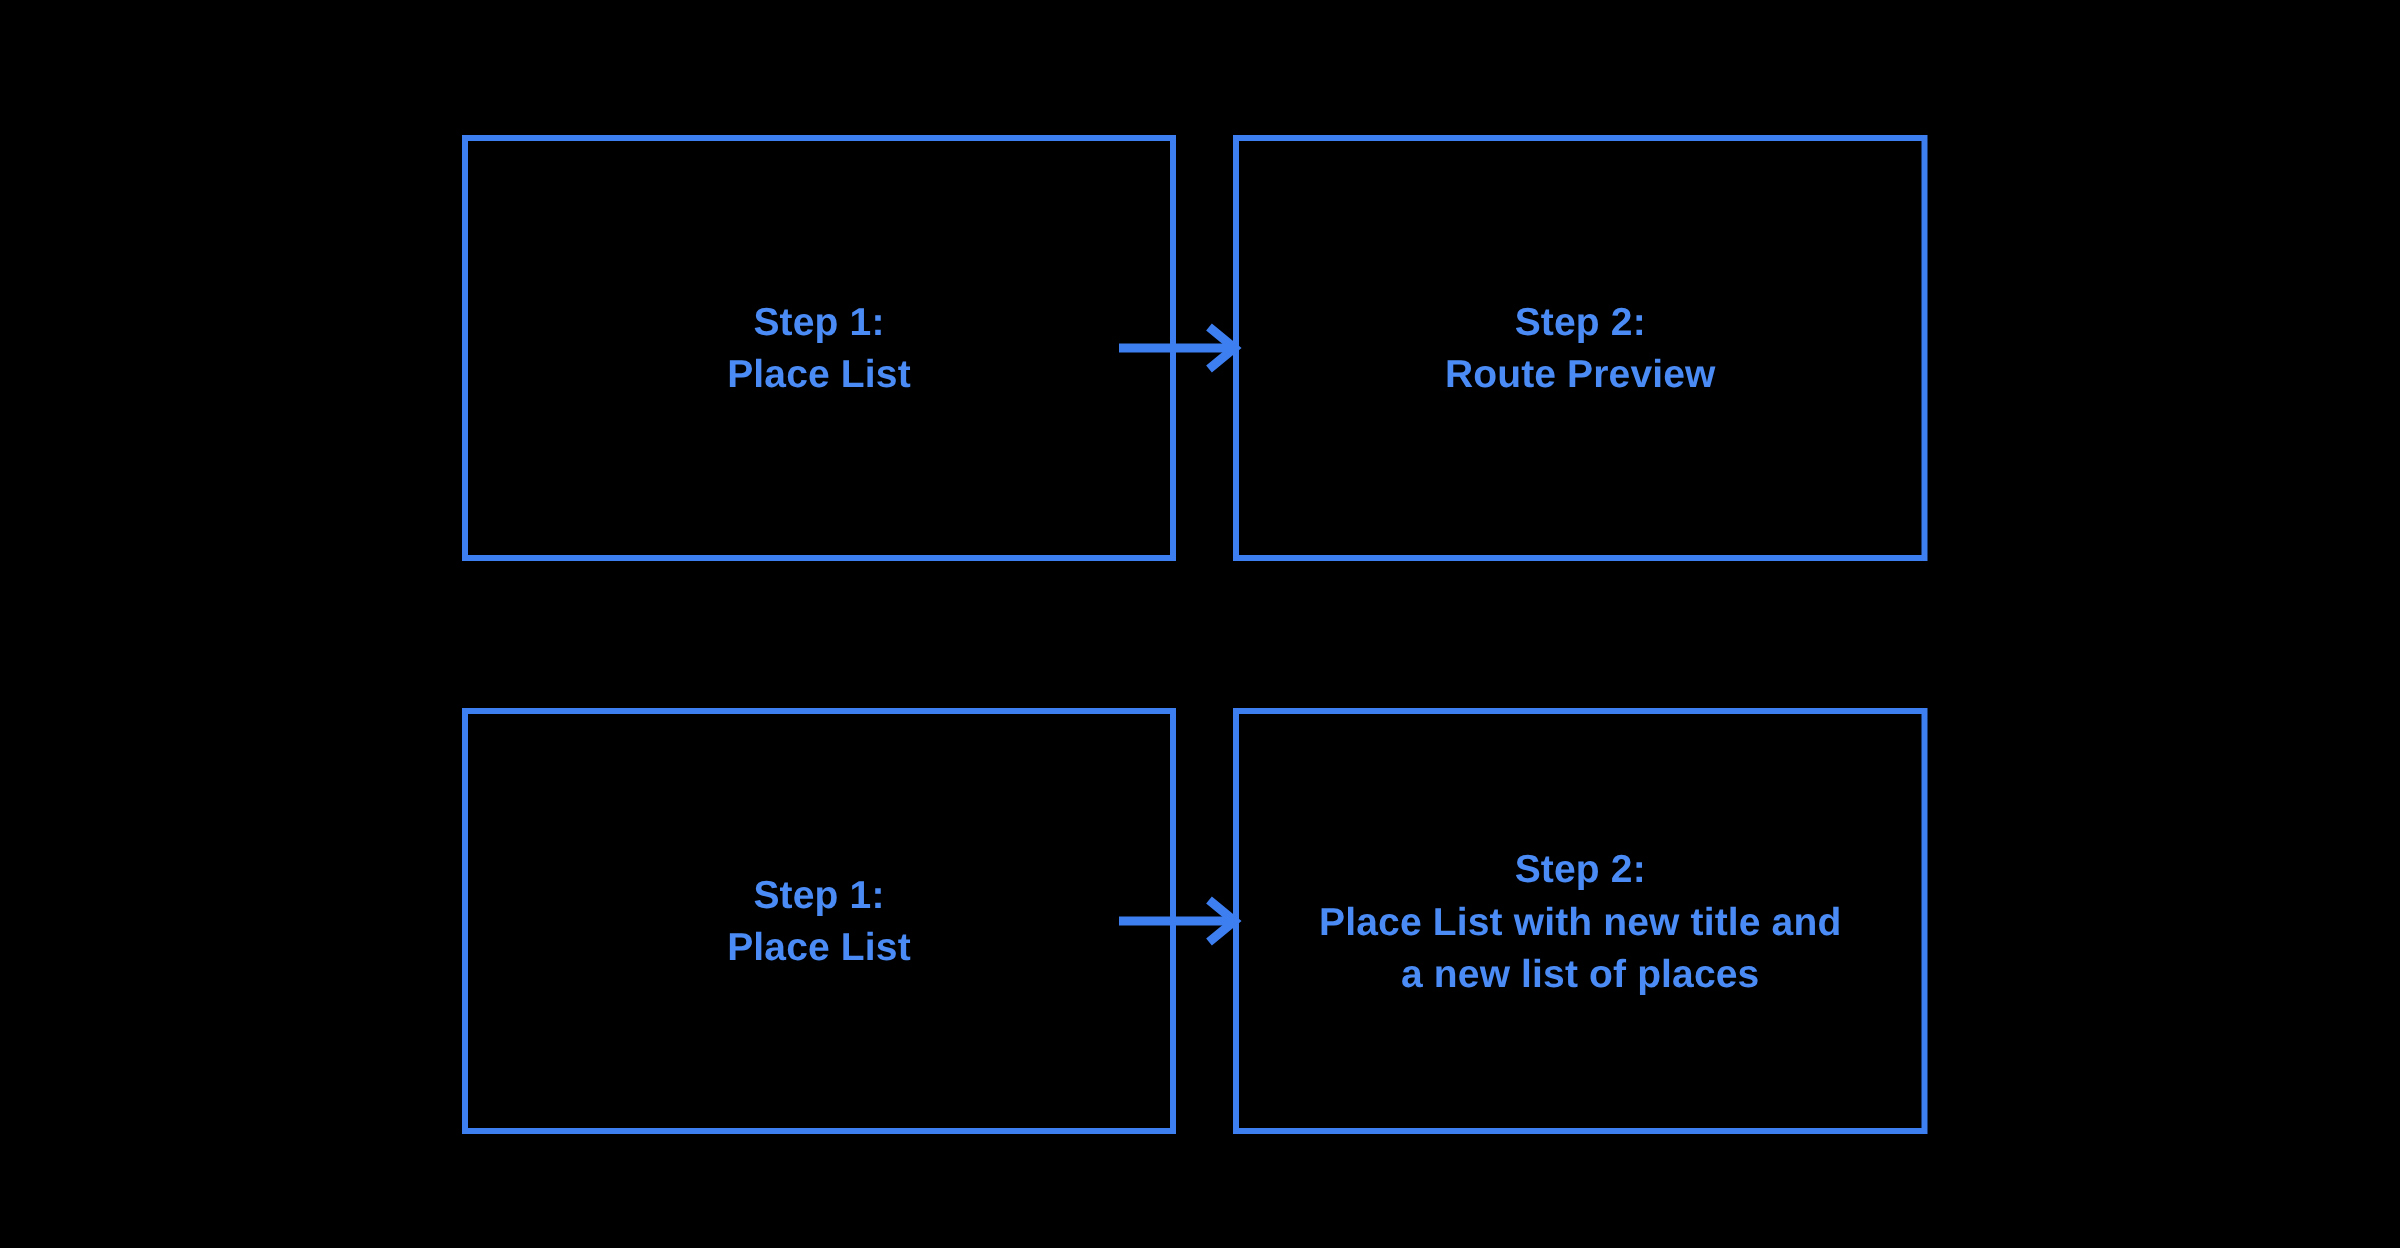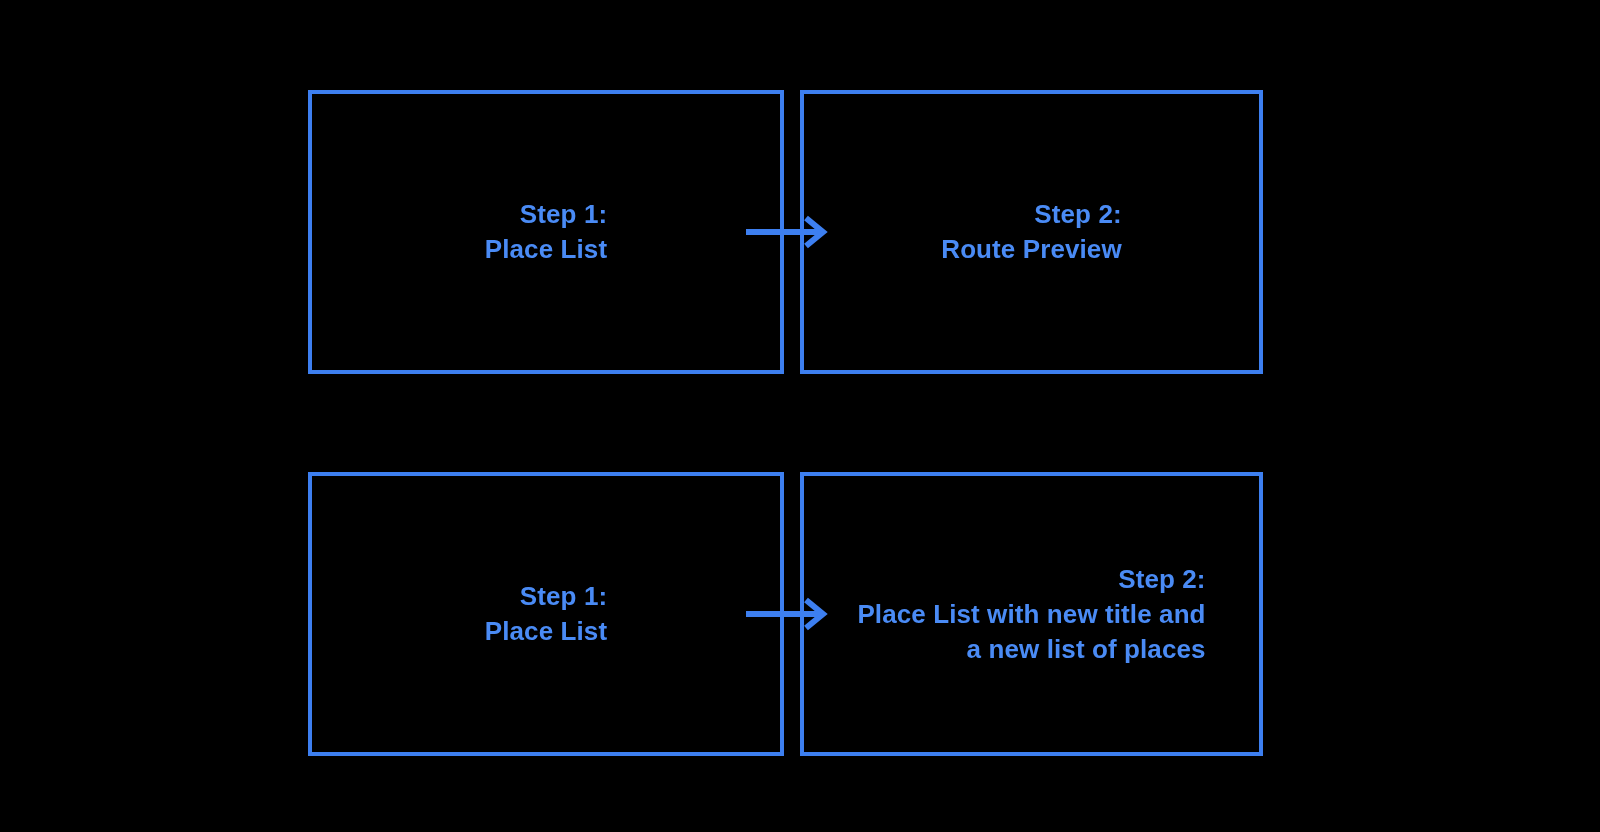--- a/index.html
+++ b/index.html
@@ -30,30 +30,30 @@
   #row-2 { top: 470px; }
 
   .step-box {
     position: absolute;
     box-sizing: border-box;
     border: 4px solid #3d7ff0;
     background: transparent;
     display: flex;
     align-items: center;
     justify-content: center;
-    text-align: right;
+    text-align: center;
   }
   .box-left {
     left: 308px;
     top: 2px;
     width: 476px;
     height: 284px;
   }
   .box-right {
-    left: 800px;
+    left: 822px;
     top: 2px;
     width: 463px;
     height: 284px;
   }
   .box-label {
     color: #4a8bf5;
     font-size: 26px;
     font-weight: bold;
     line-height: 35px;
     letter-spacing: 0.1px;

